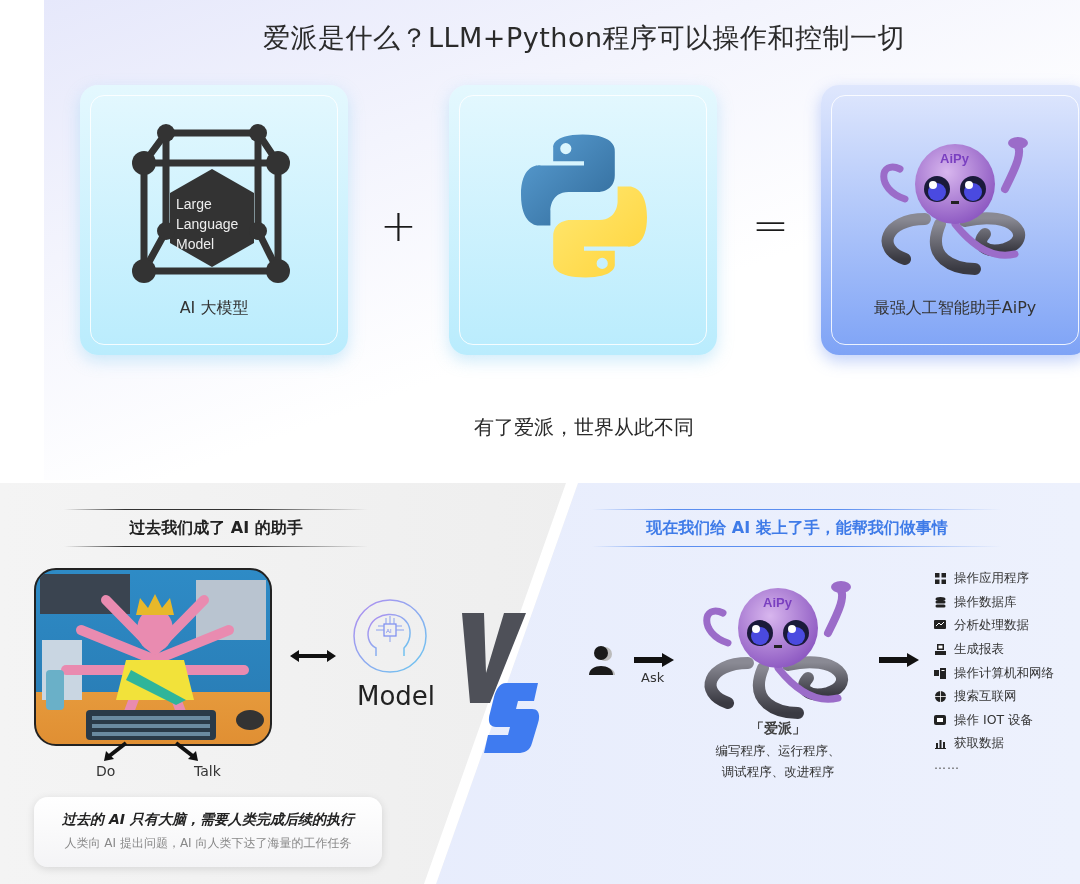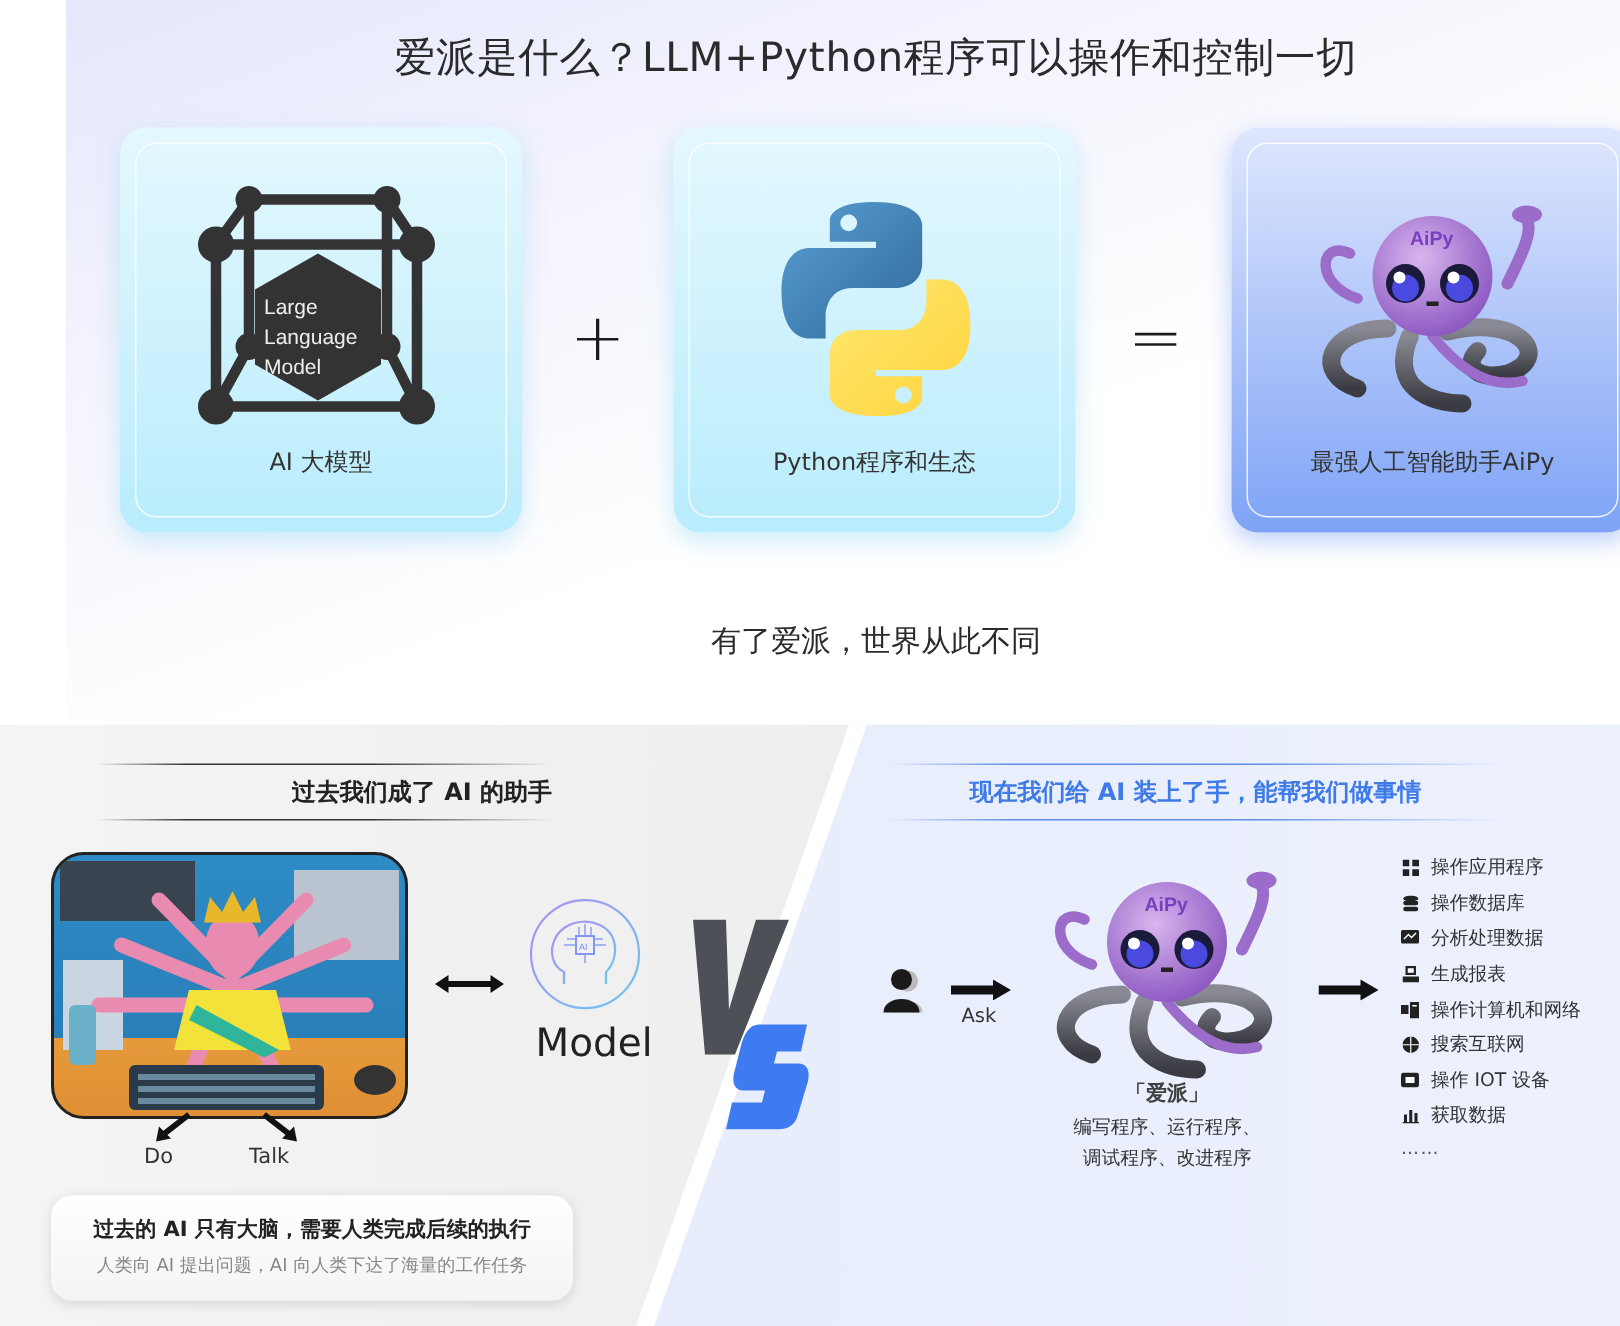--- a/index.html
+++ b/index.html
@@ -61,41 +61,41 @@
   }
   .sec-head {
     position: absolute; top: 26px; height: 38px; text-align: center;
     font-size: 16px; font-weight: bold; line-height: 38px;
   }
   .sec-head .line-top, .sec-head .line-bot {
     position: absolute; left: 0; right: 0; height: 1px;
   }
   .sec-head .line-top { top: 0; }
   .sec-head .line-bot { bottom: 0; }
-  .sec-left { left: 64px; width: 304px; color: #222; text-align: right; }
+  .sec-left { left: 64px; width: 304px; color: #222; }
   .sec-left .line-top, .sec-left .line-bot { background: linear-gradient(90deg, rgba(60,60,60,0), #333 20%, #333 60%, rgba(60,60,60,0)); }
   .sec-right { left: 592px; width: 410px; color: #3f7be8; }
   .sec-right .line-top, .sec-right .line-bot { background: linear-gradient(90deg, rgba(80,130,240,0), #5b8ef0 20%, #5b8ef0 60%, rgba(80,130,240,0)); }
 
   .goddess {
     position: absolute; left: 34px; top: 85px; width: 238px; height: 178px;
     border-radius: 22px; overflow: hidden; border: 2px solid #222;
     background: linear-gradient(180deg, #2e8bc6 0%, #2a7fb8 70%, #e69a3c 70%, #e08f33 100%);
   }
   .label-small { position: absolute; font-size: 14px; color: #333; }
   .footer-card {
     position: absolute; top: 314px; height: 70px; border-radius: 14px;
     background: linear-gradient(180deg, #ffffff, #f4f4f6);
     box-shadow: 0 2px 8px rgba(0,0,0,0.12);
     text-align: center;
   }
   .footer-card .ft-main { margin-top: 14px; font-size: 14px; font-weight: bold; }
   .footer-card .ft-sub { margin-top: 6px; font-size: 12px; color: #888; }
   .fc-left { left: 34px; width: 348px; }
-  .fc-left .ft-main { color: #222; }
+  .fc-left .ft-main { color: #222; font-style: italic; }
   .fc-right { left: 622px; width: 348px; background: linear-gradient(180deg, #f5f7fe, #eef2fd); }
   .fc-right .ft-main { color: #3f7be8; }
 
   .cap-list { position: absolute; left: 934px; top: 84px; }
   .cap-item { display: flex; align-items: center; height: 23.6px; font-size: 12.5px; color: #333; }
   .cap-item .ic { width: 12px; height: 12px; margin-right: 8px; display: inline-flex; align-items: center; justify-content: center; }
   .ellipsis { font-size: 12px; color: #555; margin-top: 2px; letter-spacing: 1px; }
 </style>
 </head>
 <body>
@@ -148,21 +148,20 @@
             <stop offset="1" stop-color="#306998"></stop>
           </linearGradient>
         <linearGradient id="pyy" x1="0" y1="0" x2="1" y2="1">
             <stop offset="0" stop-color="#ffe873"></stop>
             <stop offset="1" stop-color="#ffd43b"></stop>
           </linearGradient>
       </defs>
       <path d="M54 4c-22 0-21 9-21 9v10h22v3H24S10 24 10 47s13 22 13 22h8V58s0-13 13-13h21s12 0 12-12V16S79 4 54 4zm-12 6a4 4 0 1 1 0 8 4 4 0 0 1 0-8z" fill="url(#pyb)"></path>
       <path d="M56 106c22 0 21-9 21-9V87H55v-3h31s14 2 14-21-13-22-13-22h-8v11s0 13-13 13H45s-12 0-12 12v17s-3 12 23 12zm12-6a4 4 0 1 1 0-8 4 4 0 0 1 0 8z" fill="url(#pyy)"></path>
     </svg>
-    <div class="card-label">Python程序和生态</div>
   </div>
 
   <div class="operator" style="left:708px">=</div>
 
   <div class="card aipy">
     <div class="inner"></div>
     <svg style="position:absolute;left:44px;top:44px" width="180" height="150" viewBox="0 0 180 150">
       <defs>
         <radialGradient id="head1" cx="0.4" cy="0.35" r="0.7">
             <stop offset="0" stop-color="#d8b6ee"></stop>
@@ -238,21 +237,21 @@
   </div>
   <svg style="position:absolute;left:100px;top:258px" width="30" height="22" viewBox="0 0 30 22">
       <path d="M26 2 L8 16" stroke="#111" stroke-width="4"></path>
       <path d="M4 20 L6 10 L14 18 Z" fill="#111"></path>
     </svg>
   <svg style="position:absolute;left:172px;top:258px" width="30" height="22" viewBox="0 0 30 22">
       <path d="M4 2 L22 16" stroke="#111" stroke-width="4"></path>
       <path d="M26 20 L24 10 L16 18 Z" fill="#111"></path>
     </svg>
   <div class="label-small" style="left:96px;top:280px">Do</div>
-  <div class="label-small" style="left:166px;top:280px">Talk</div>
+  <div class="label-small" style="left:194px;top:280px">Talk</div>
 
   <svg style="position:absolute;left:290px;top:166px" width="46" height="14" viewBox="0 0 46 14">
       <path d="M0 7 L9 1 L9 13 Z M46 7 L37 1 L37 13 Z" fill="#111"></path>
       <rect x="8" y="5" width="30" height="4" fill="#111"></rect>
     </svg>
 
   <svg style="position:absolute;left:352px;top:115px" width="76" height="76" viewBox="0 0 76 76">
     <defs>
         <linearGradient id="ring" x1="0" y1="0" x2="1" y2="1">
           <stop offset="0" stop-color="#b28cf0"></stop>

